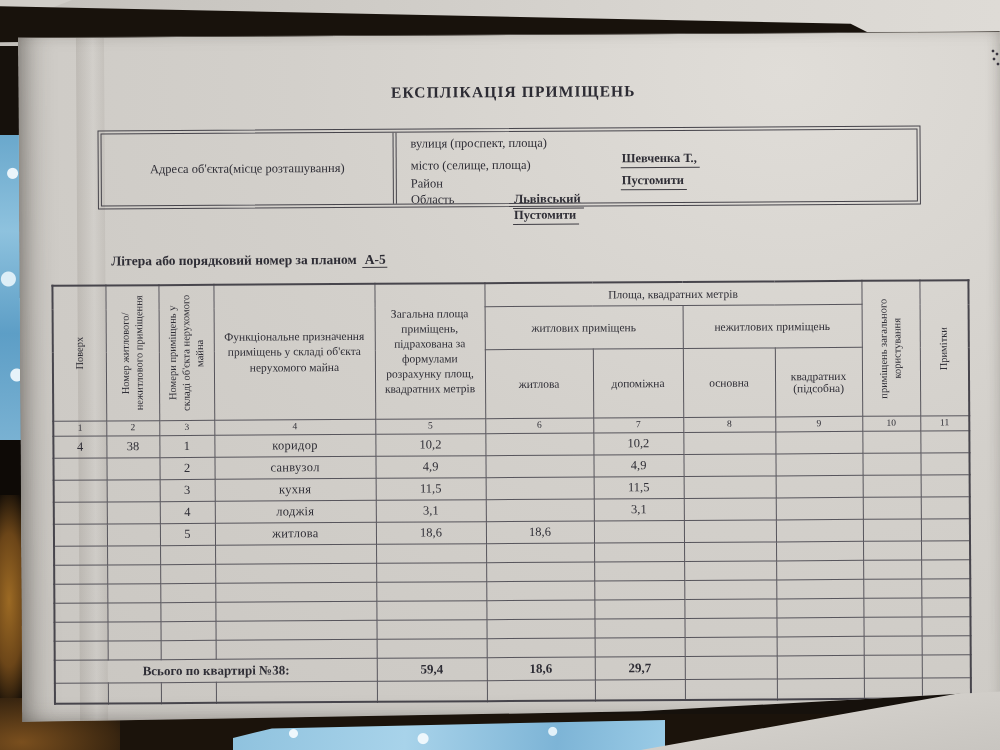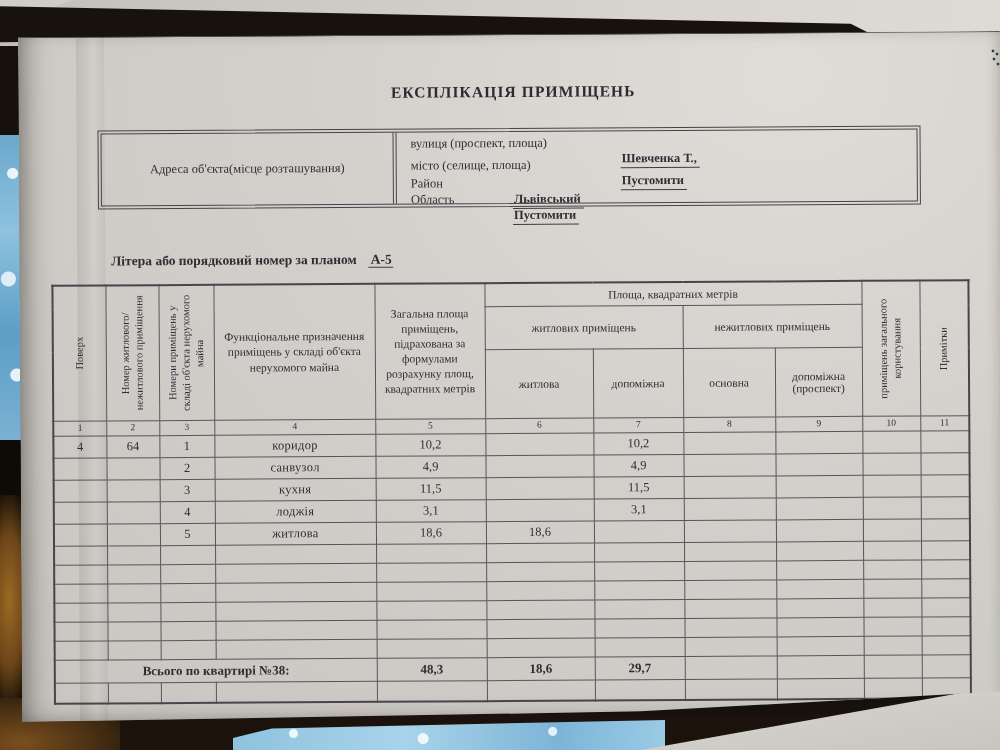--- a/index.html
+++ b/index.html
@@ -64,21 +64,21 @@
     align-items:center;justify-content:center;font-size:12.5px;text-align:center;}
   .address-fields{position:absolute;left:299px;top:0;right:0;height:100%;}
   .af{position:absolute;left:10px;right:6px;height:17px;font-size:12.5px;white-space:nowrap;}
   .af b{font-weight:normal;}
   .af1{top:4px}.af2{top:26px}.af3{top:44px}.af4{top:60px}
   .afv{position:absolute;top:16px;font-weight:bold;border-bottom:1.5px solid #3e3c43;padding:0 3px 1px 1px;}
   .v-far{left:210px}.v-near{left:102px}
 
   
   .plan-line{position:absolute;left:92px;top:216px;font-size:13.5px;font-weight:bold;color:#2e2d35;}
-  .plan-val{border-bottom:1.5px solid #3e3c43;padding:0 2px;margin-left:12px;}
+  .plan-val{border-bottom:1.5px solid #3e3c43;padding:0 2px;margin-left:6px;}
 
   
   table.expl{position:absolute;left:32px;top:247px;border-collapse:collapse;table-layout:fixed;
     border:2px solid #47454c;color:#2f2e36;}
   table.expl th,table.expl td{border:1px solid #57555c;padding:1px 2px;text-align:center;
     vertical-align:middle;font-weight:normal;overflow:hidden;}
   tr.h1 th{height:20px;font-size:11.5px;}
   tr.h2 th{height:40px;font-size:11.5px;}
   tr.h3 th{height:66px;font-size:11.5px;}
   th.hz4{font-size:12px;line-height:1.35;font-family:Liberation Serif, serif;}
@@ -177,40 +177,40 @@
             </th>
         </tr>
         <tr class="h2">
           <th colspan="2">житлових приміщень</th>
           <th colspan="2">нежитлових приміщень</th>
         </tr>
         <tr class="h3">
           <th>житлова</th>
           <th>допоміжна</th>
           <th>основна</th>
-          <th>допоміжна (проспект)</th>
+          <th>квадратних (підсобна)</th>
         </tr>
       </thead>
       <tbody>
         <tr class="nums">
           <td>1</td>
           <td>2</td>
           <td>3</td>
           <td>4</td>
           <td>5</td>
           <td>6</td>
           <td>7</td>
           <td>8</td>
           <td>9</td>
           <td>10</td>
           <td>11</td>
         </tr>
         <tr class="dr">
           <td>4</td>
-          <td>64</td>
+          <td>38</td>
           <td>1</td>
           <td class="room">коридор</td>
           <td>10,2</td>
           <td></td>
           <td>10,2</td>
           <td></td>
           <td></td>
           <td></td>
           <td></td>
         </tr>
@@ -339,21 +339,21 @@
             <td></td>
             <td></td>
             <td></td>
             <td></td>
             <td></td>
             <td></td>
             <td></td>
           </tr>
         <tr class="total">
           <td colspan="4">Всього по квартирі №38:</td>
-          <td>48,3</td>
+          <td>59,4</td>
           <td>18,6</td>
           <td>29,7</td>
           <td></td>
           <td></td>
           <td></td>
           <td></td>
         </tr>
         <tr class="tail">
             <td></td>
             <td></td>

